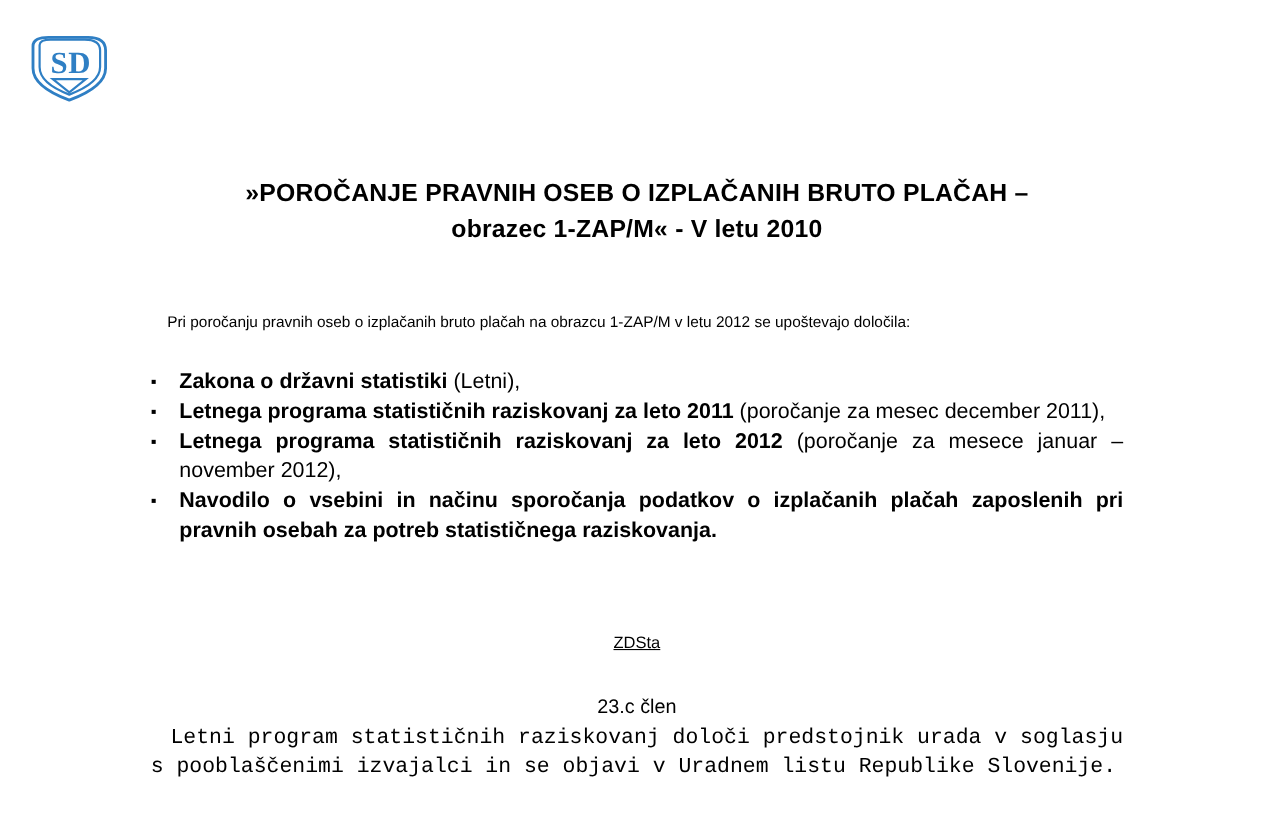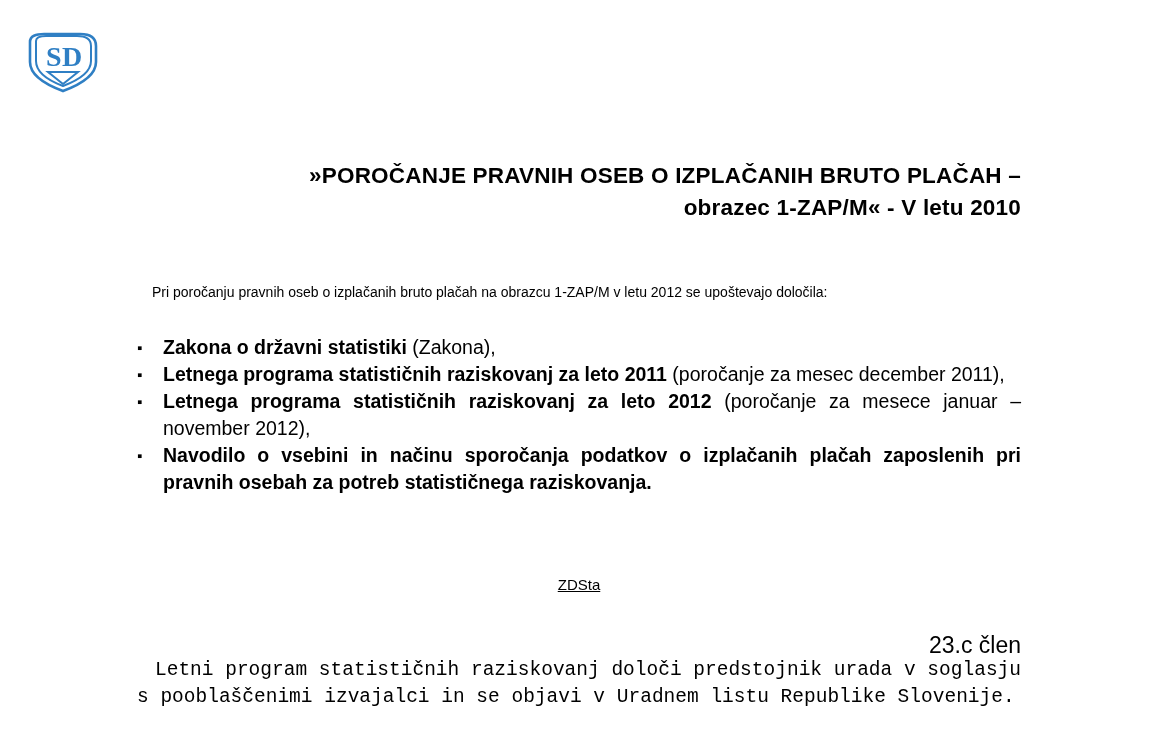--- a/index.html
+++ b/index.html
@@ -29,21 +29,21 @@
     width: 80px;
     height: 62px;
   }
 
   
   .title-block {
     position: absolute;
     left: 137px;
     top: 160px;
     width: 884px;
-    text-align: right;
+    text-align: center;
   }
   .title-line {
     font-size: 22.5px;
     font-weight: bold;
     line-height: 32px;
     letter-spacing: 0.2px;
   }
 
   
   .intro {
@@ -95,22 +95,22 @@
     text-align: center;
     font-size: 15px;
     text-decoration: underline;
   }
 
   .clen {
     position: absolute;
     left: 137px;
     top: 632px;
     width: 884px;
-    text-align: right;
-    font-size: 23px;
+    text-align: center;
+    font-size: 18px;
   }
 
   .closing {
     position: absolute;
     left: 137px;
     top: 657px;
     width: 884px;
     font-size: 19.5px;
     line-height: 27px;
     text-align: justify;
@@ -144,21 +144,21 @@
     <div class="title-line">»POROČANJE PRAVNIH OSEB O IZPLAČANIH BRUTO PLAČAH –</div>
     <div class="title-line">obrazec 1-ZAP/M« - V letu 2010</div>
   </div>
 
   <div class="intro">Pri poročanju pravnih oseb o izplačanih bruto plačah na obrazcu 1-ZAP/M v letu 2012 se upoštevajo določila:</div>
 
   <div class="bullets">
 
     <div class="bullet-row">
       <div class="bullet-mark">▪</div>
-      <div class="bullet-text"><b>Zakona o državni statistiki</b><span> (Zakona),</span></div>
+      <div class="bullet-text"><b>Zakona o državni statistiki</b><span> (Letni),</span></div>
     </div>
 
     <div class="bullet-row">
       <div class="bullet-mark">▪</div>
       <div class="bullet-text"><b>Letnega programa statističnih raziskovanj za leto 2011</b><span> (poročanje za mesec december 2011),</span></div>
     </div>
 
     <div class="bullet-row">
       <div class="bullet-mark">▪</div>
       <div class="bullet-text"><b>Letnega programa statističnih raziskovanj za leto 2012</b><span> (poročanje za mesece januar – november 2012),</span></div>

